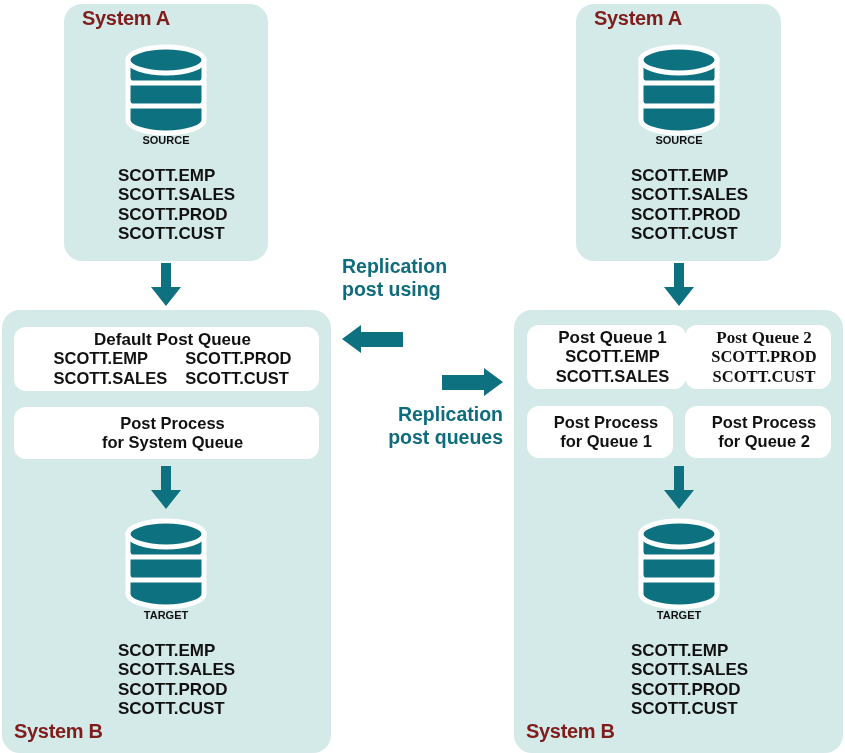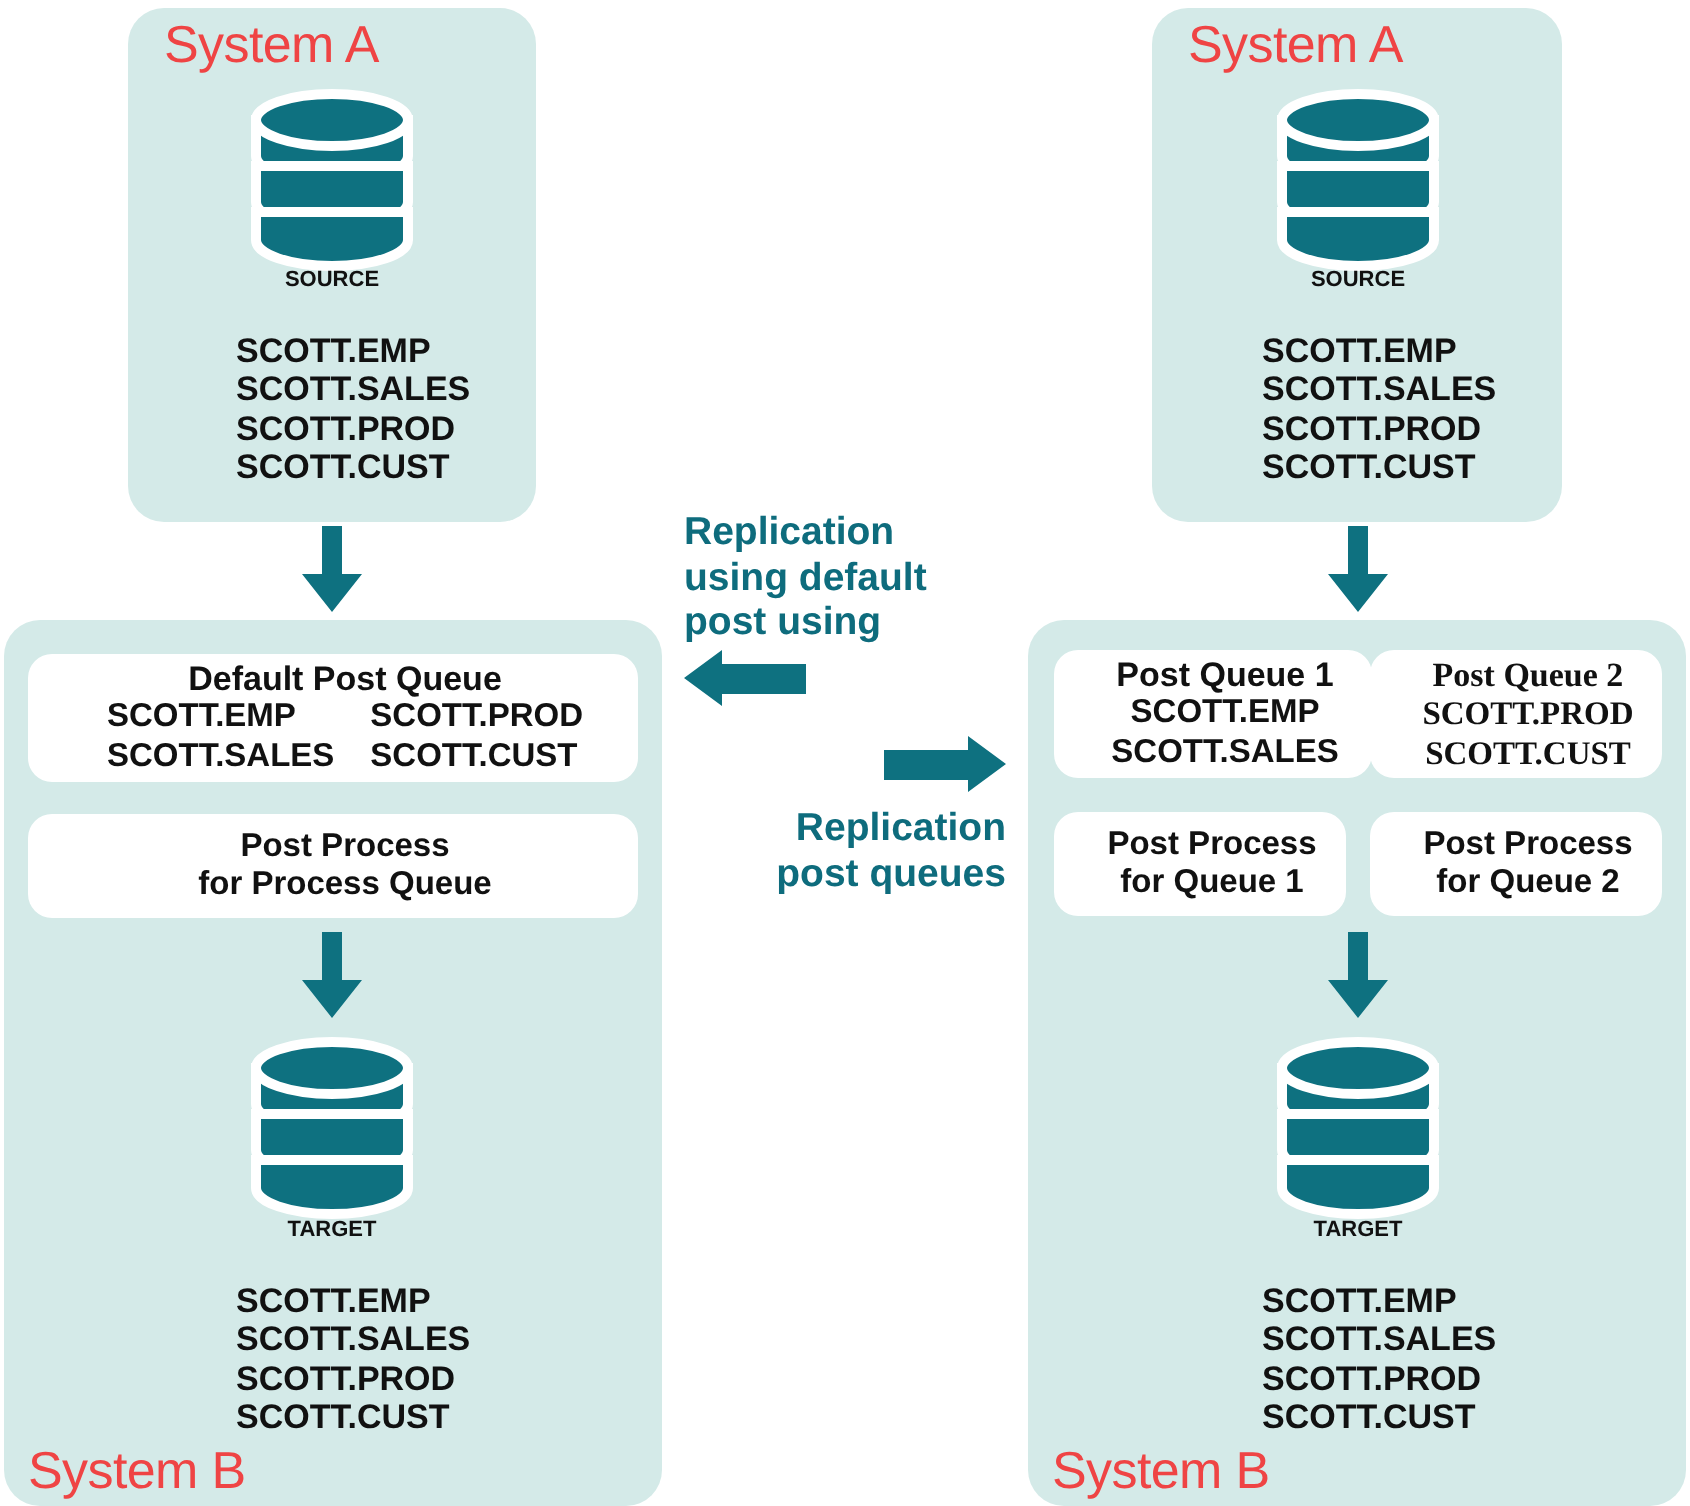--- a/index.html
+++ b/index.html
@@ -21,23 +21,23 @@
     height: 753px;
   }
   .panel {
     position: absolute;
     background: #d4eae8;
     border-radius: 18px;
     box-sizing: border-box;
   }
   .panel-title {
     position: absolute;
-    color: #ef4444;
-    font-weight: normal;
-    font-size: 26px;
+    color: #7f1d1d;
+    font-weight: bold;
+    font-size: 20px;
     letter-spacing: -0.3px;
     white-space: nowrap;
   }
   
   #panel-sys-a-left  { left: 64px;  top: 4px;   width: 204px; height: 257px; }
   #panel-sys-b-left  { left: 2px;   top: 310px; width: 329px; height: 443px; }
   #panel-sys-a-right { left: 576px; top: 4px;   width: 205px; height: 257px; }
   #panel-sys-b-right { left: 514px; top: 310px; width: 329px; height: 443px; }
 
   
@@ -147,21 +147,21 @@
       </div>
       <div class="col">
         <div>SCOTT.PROD</div>
         <div>SCOTT.CUST</div>
       </div>
     </div>
   </div>
 
   <div class="wbox" style="left:14px; top:407px; width:305px; height:52px;">
     <div>Post Process</div>
-    <div>for Process Queue</div>
+    <div>for System Queue</div>
   </div>
 
   <div class="arrow" style="left:150px; top:466px;">
     <svg viewBox="0 0 32 44" width="32" height="44" aria-hidden="true">
       <polygon points="11,0 21,0 21,24 31,24 16,43 1,24 11,24" fill="#0e7180"></polygon>
     </svg>
   </div>
 
   <div class="db" style="left:124px; top:512px;">
     <svg viewBox="0 0 84 100" width="84" height="100" aria-hidden="true">
@@ -177,21 +177,20 @@
   <div class="table-list" style="left:118px; top:641px;">
     <div>SCOTT.EMP</div>
     <div>SCOTT.SALES</div>
     <div>SCOTT.PROD</div>
     <div>SCOTT.CUST</div>
   </div>
   <div class="panel-title" style="left:14px; top:720px;">System B</div>
 
   <div class="side-label" style="left:342px; top:255px;">
     <div>Replication</div>
-    <div>using default</div>
     <div>post using</div>
   </div>
 
   <div class="arrow" style="left:342px; top:324px;">
     <svg viewBox="0 0 62 30" width="62" height="30" aria-hidden="true">
       <polygon points="0,15 19,1 19,8 61,8 61,23 19,23 19,29" fill="#0e7180"></polygon>
     </svg>
   </div>
 
   <div class="arrow" style="left:441px; top:367px;">

